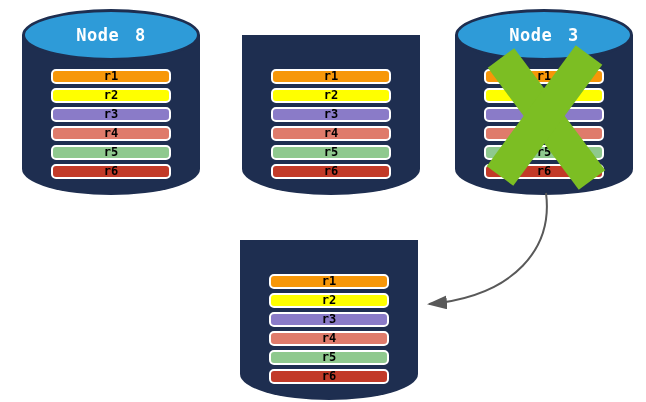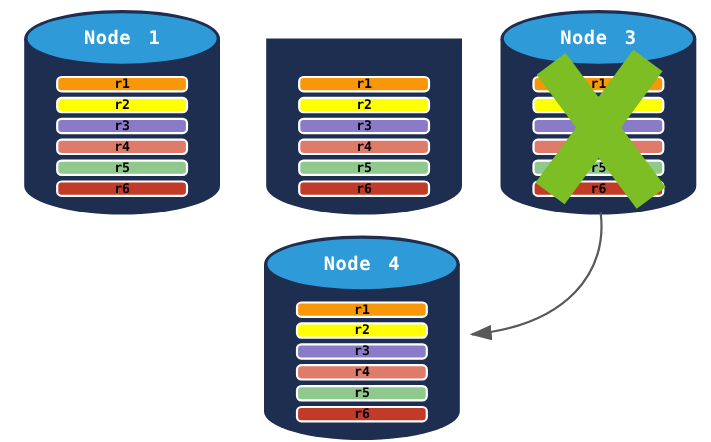--- a/index.html
+++ b/index.html
@@ -79,21 +79,21 @@
   }
 </style>
 </head>
 <body>
 
 <div class="canvas">
 
   <div class="node" style="left:22px; top:9px;">
     <div class="cyl-side"></div>
     <div class="cyl-top">
-      <span class="node-title">Node 1</span>
+      <span class="node-title">Node 8</span>
     </div>
     <div class="rows">
       <div class="row" style="background: rgb(247, 151, 9);">
           <span>r1</span>
         </div>
       <div class="row" style="background: rgb(255, 255, 0);">
           <span>r2</span>
         </div>
       <div class="row" style="background: rgb(138, 123, 200);">
           <span>r3</span>
@@ -156,23 +156,20 @@
           <span>r5</span>
         </div>
       <div class="row" style="background: rgb(194, 58, 40);">
           <span>r6</span>
         </div>
     </div>
   </div>
 
   <div class="node" style="left:240px; top:214px;">
     <div class="cyl-side"></div>
-    <div class="cyl-top">
-      <span class="node-title">Node 4</span>
-    </div>
     <div class="rows">
       <div class="row" style="background: rgb(247, 151, 9);">
           <span>r1</span>
         </div>
       <div class="row" style="background: rgb(255, 255, 0);">
           <span>r2</span>
         </div>
       <div class="row" style="background: rgb(138, 123, 200);">
           <span>r3</span>
         </div>

